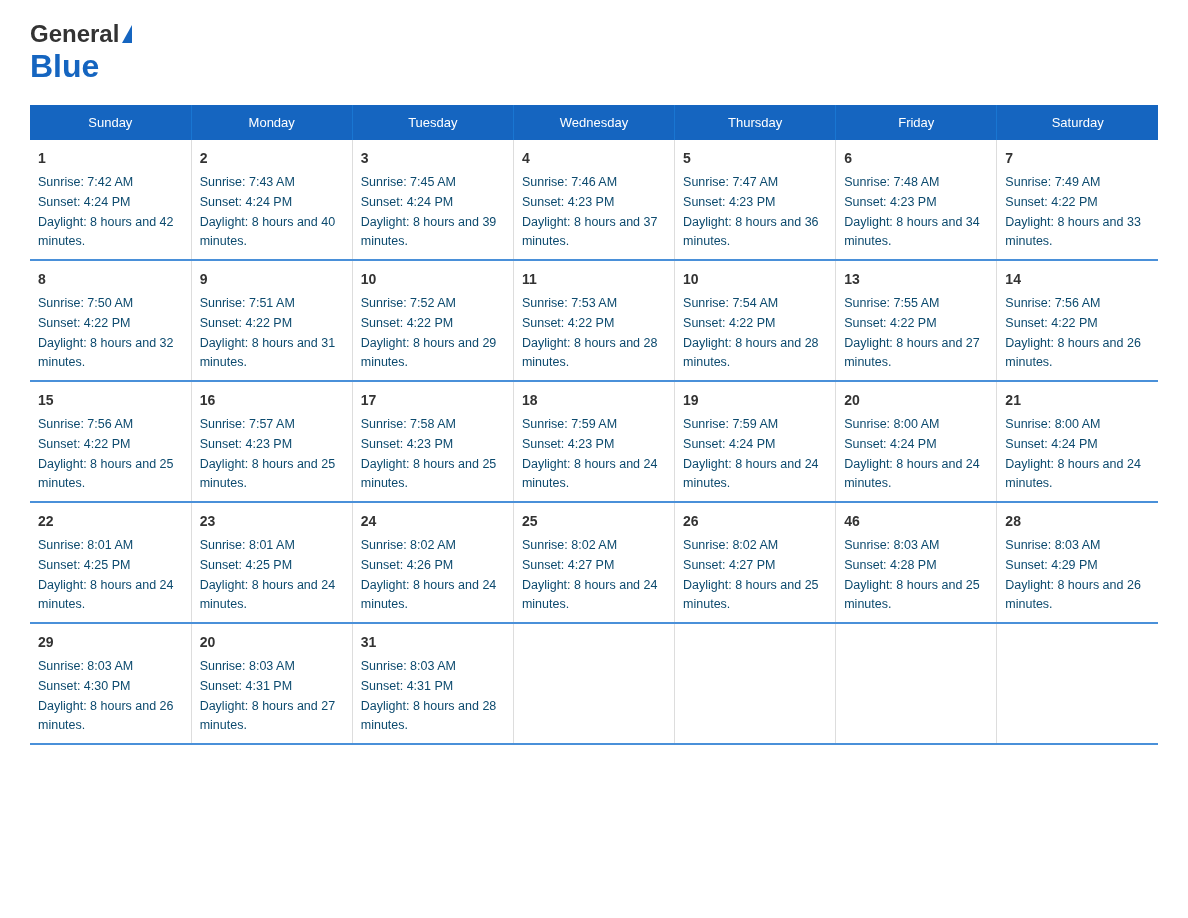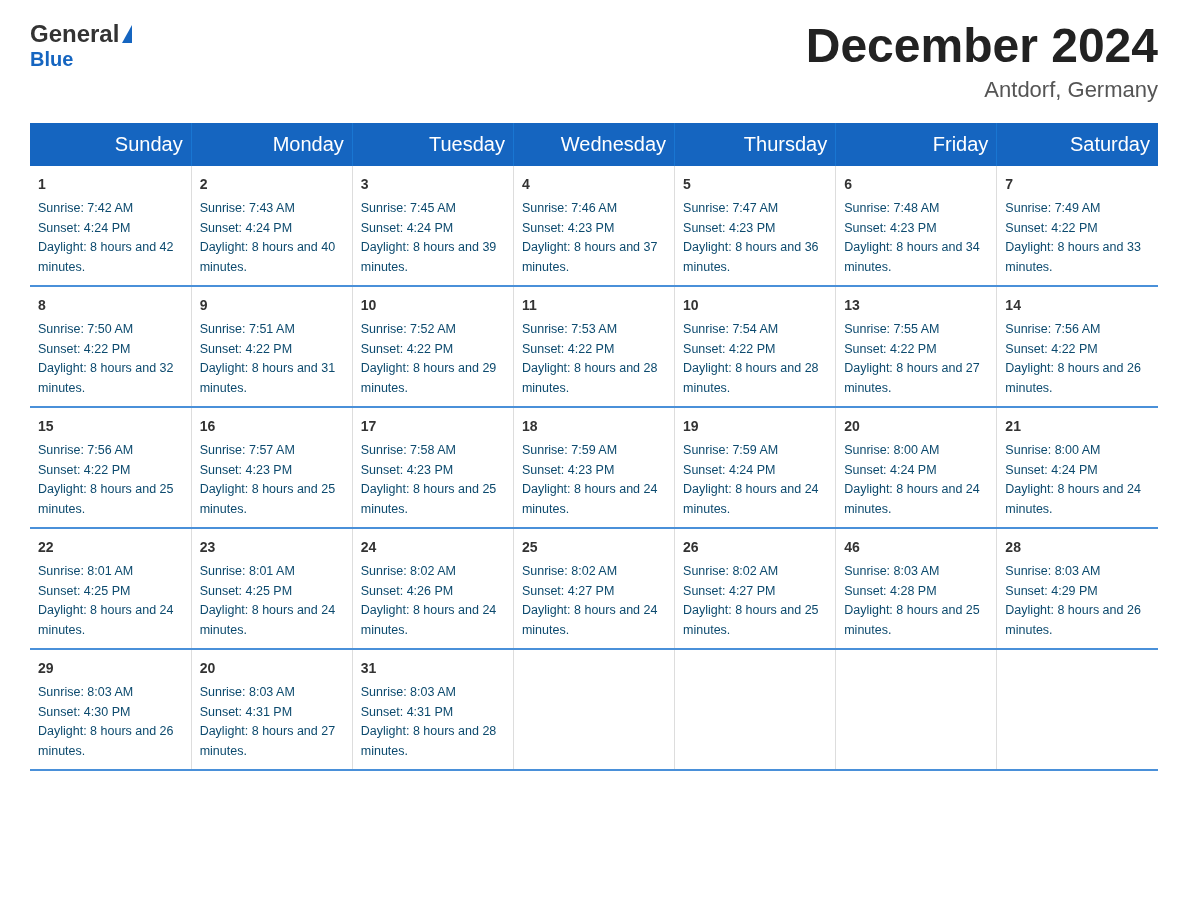--- a/index.html
+++ b/index.html
@@ -34,22 +34,22 @@
       width: 100%;
       border-collapse: collapse;
       font-size: 13px;
     }
     thead tr {
       background-color: #1565c0;
       color: white;
     }
     thead th {
       padding: 10px 8px;
-      text-align: right;
-      font-size: 20px;
+      text-align: center;
+      font-size: 13px;
       font-weight: normal;
       border-right: 1px solid #1976d2;
     }
     thead th:last-child {
       border-right: none;
     }
     tbody tr {
       border-bottom: 2px solid #4a90d9;
     }
     tbody td {
@@ -87,45 +87,41 @@
       display: inline-block;
       width: 0;
       height: 0;
       border-left: 10px solid transparent;
       border-bottom: 18px solid #1565c0;
       margin-left: 3px;
       vertical-align: bottom;
     }
     .logo-blue-text {
       color: #1565c0;
-      font-size: 20px;
+      font-size: 32px;
       font-weight: bold;
     }
     .logo-general-text {
       font-size: 24px;
       font-weight: bold;
       color: #333;
     }
   </style>
 </head>
 <body>
 
 <div class="header">
   <div class="logo-wrapper">
     <div class="logo-line1">
       <span class="logo-general-text">General</span>
       <span class="logo-triangle"></span>
     </div>
     <div>
       <span class="logo-blue-text">Blue</span>
     </div>
-  </div>
-  <div class="title-section">
-    <div class="month-title">December 2024</div>
-    <div class="location-title">Antdorf, Germany</div>
   </div>
 </div>
 
 <table>
   <thead>
     <tr>
       <th>Sunday</th>
       <th>Monday</th>
       <th>Tuesday</th>
       <th>Wednesday</th>

